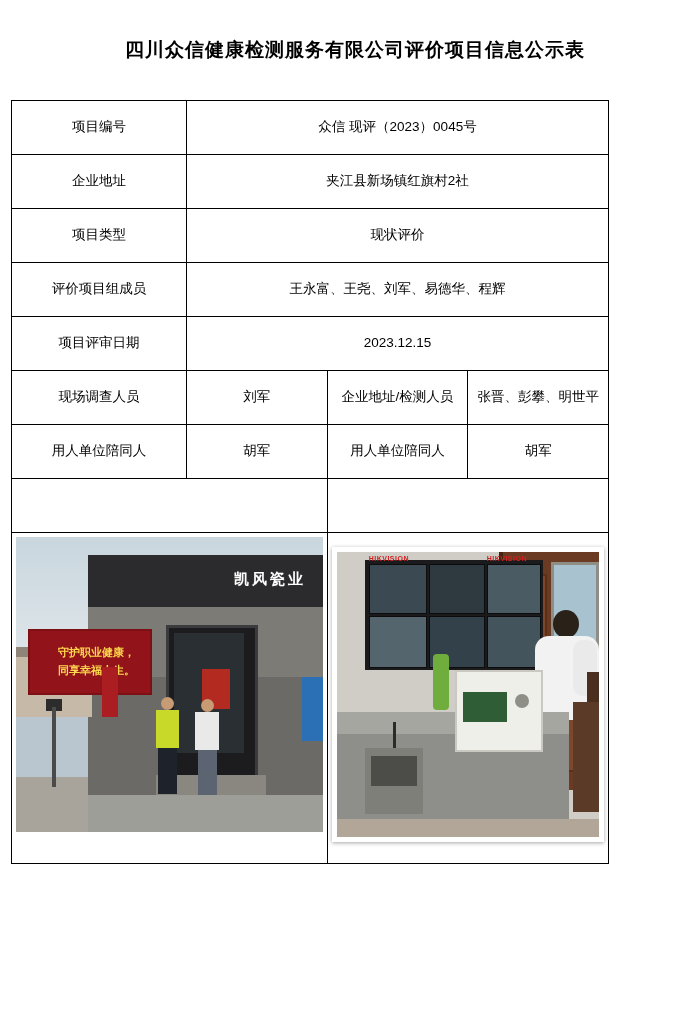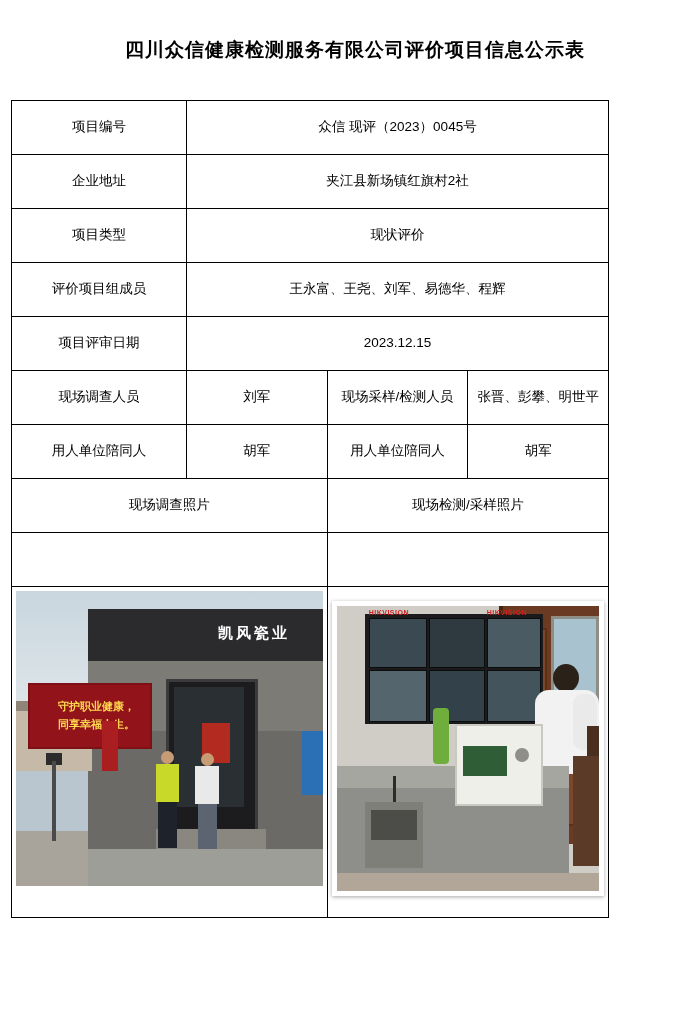--- a/index.html
+++ b/index.html
@@ -99,21 +99,21 @@
   }
   .p1-building {
     position: absolute; left: 72px; top: 18px; width: 246px; height: 250px;
     background: #6c6a67;
   }
   .p1-buildtop {
     position: absolute; left: 72px; top: 18px; width: 246px; height: 52px;
     background: #2b2b2d;
   }
   .p1-sign {
-    position: absolute; left: 178px; top: 28px; width: 120px; height: 26px;
+    position: absolute; left: 194px; top: 28px; width: 120px; height: 26px;
     color: #ffffff; font-size: 15px; font-weight: bold; letter-spacing: 3px;
     display: flex; align-items: center; justify-content: center;
   }
   .p1-wallband {
     position: absolute; left: 72px; top: 70px; width: 246px; height: 70px;
     background: #7d7b76;
   }
   .p1-door {
     position: absolute; left: 150px; top: 88px; width: 86px; height: 150px;
     background: #1c1c1e; border: 3px solid #3b3b3d;
@@ -254,34 +254,30 @@
         <td colspan="3">王永富、王尧、刘军、易德华、程辉</td>
       </tr>
       <tr>
         <td class="label">项目评审日期</td>
         <td colspan="3">2023.12.15</td>
       </tr>
 
       <tr>
         <td class="label">现场调查人员</td>
         <td>刘军</td>
-        <td class="label2">现场采样/检测人员</td>
+        <td class="label2">企业地址/检测人员</td>
         <td>张晋、彭攀、明世平</td>
       </tr>
       <tr>
         <td class="label">用人单位陪同人</td>
         <td>胡军</td>
         <td class="label2">用人单位陪同人</td>
         <td>胡军</td>
       </tr>
 
-      <tr>
-        <td colspan="2" class="photo-header-cell">现场调查照片</td>
-        <td colspan="2" class="photo-header-cell">现场检测/采样照片</td>
-      </tr>
 
       <tr class="spacer-row">
         <td colspan="2"></td>
         <td colspan="2"></td>
       </tr>
 
       <tr>
         <td colspan="2" class="photo-cell">
           <div class="photo-left-wrap">
             <div class="photo1">

